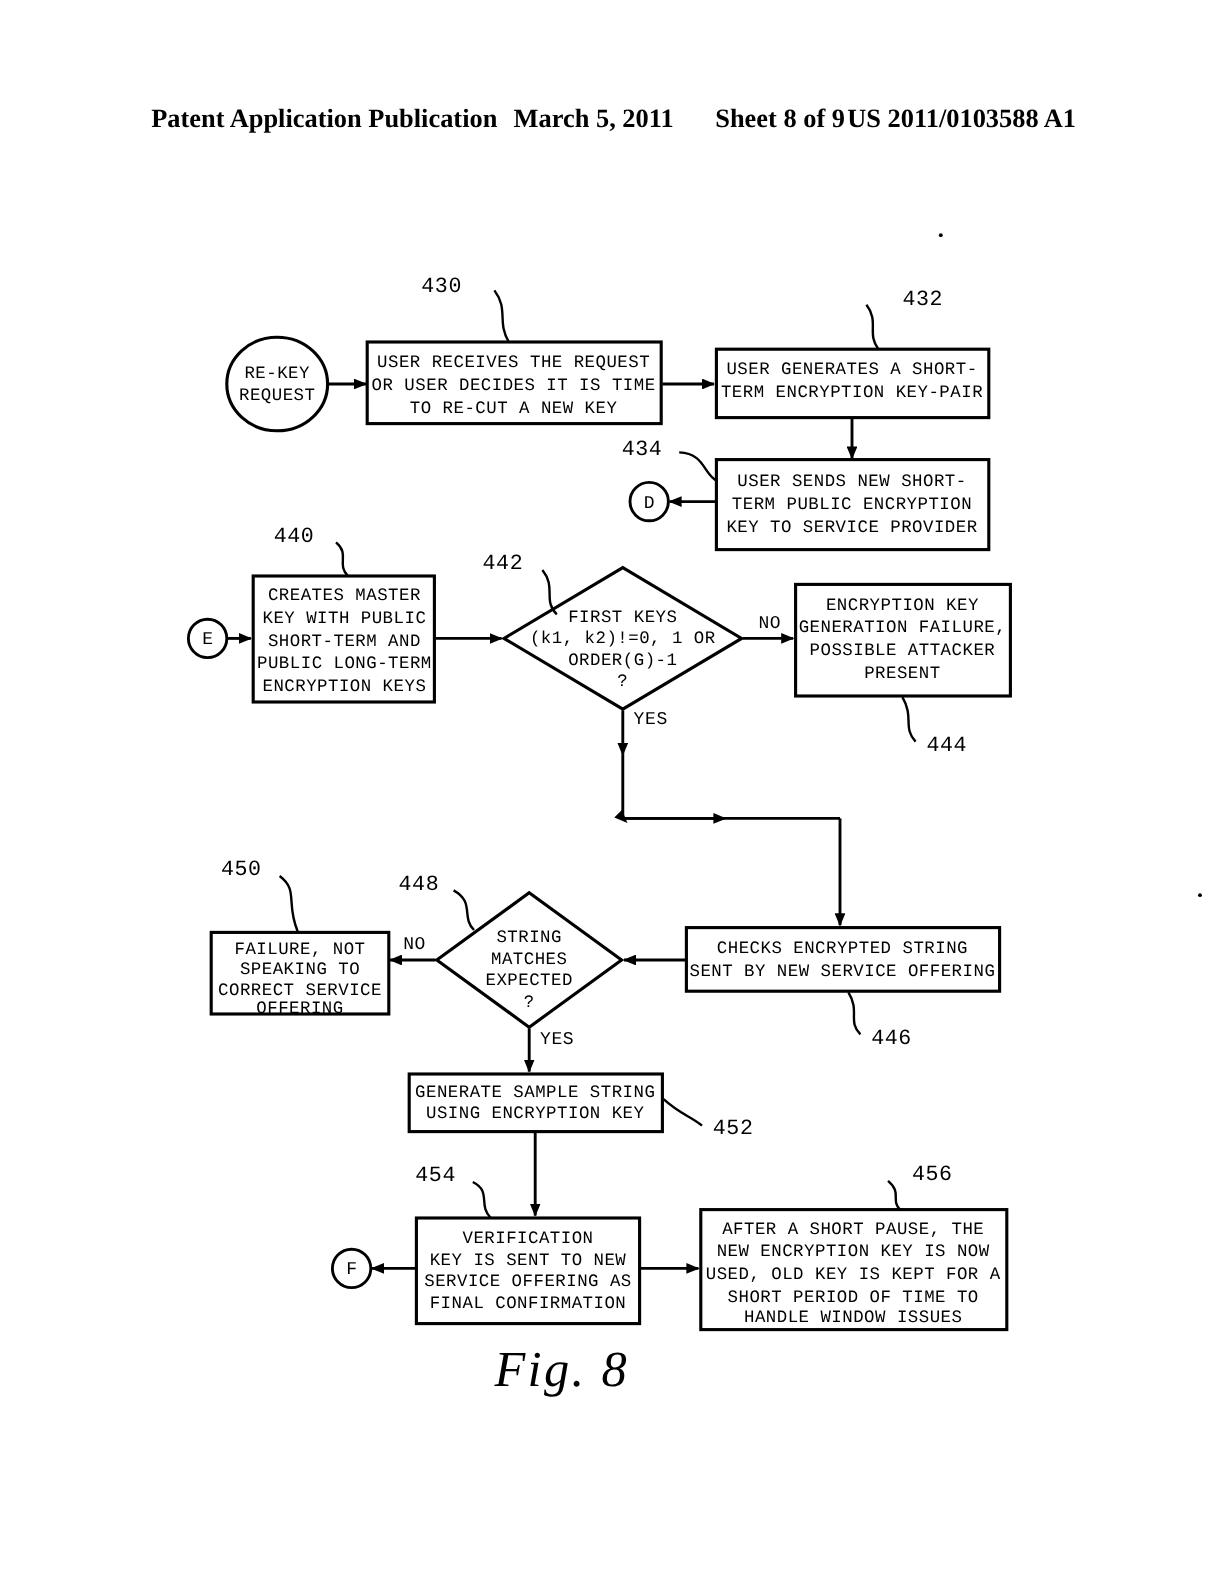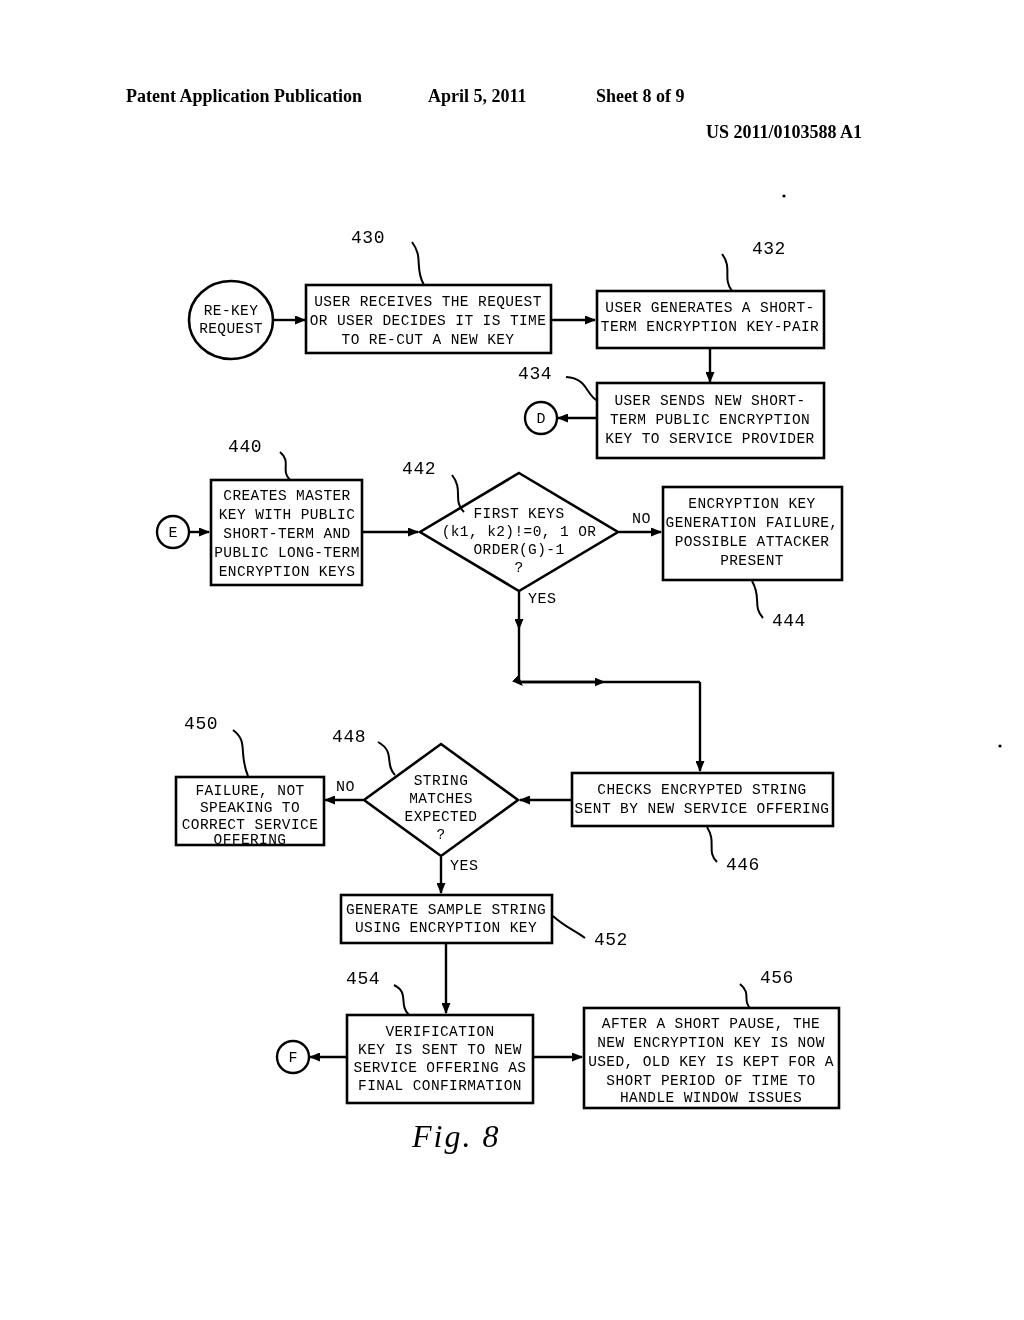--- a/index.html
+++ b/index.html
@@ -22,32 +22,32 @@
   }
   
   #patent-header {
     position: absolute;
     top: 86px;
     left: 0;
     width: 1024px;
     height: 30px;
     font-family: "Liberation Serif", serif;
     font-weight: bold;
-    font-size: 18px;
+    font-size: 22px;
     color: #000;
     white-space: nowrap;
   }
   #patent-header .hdr-cell {
     position: absolute;
     top: 0;
   }
   .hdr-pub   { left: 126px; }
   .hdr-date  { left: 428px; }
   .hdr-sheet { left: 548px; margin-left: 48px; }
-  .hdr-num   { left: 706px; margin-top: 36px; }
+  .hdr-num   { left: 706px; }
 
   
   #flowchart {
     position: absolute;
     top: 0;
     left: 0;
     width: 1024px;
     height: 1320px;
   }
   svg text {
@@ -99,33 +99,33 @@
     stroke-width: 2.0;
     fill: none;
   }
   
   #fig-caption {
     position: absolute;
     left: 412px;
     top: 1118px;
     font-family: "Liberation Serif", serif;
     font-style: italic;
-    font-size: 32px;
+    font-size: 42px;
     letter-spacing: 2px;
     color: #000;
   }
 </style>
 </head>
 <body>
 
 <div id="page">
 
   <div id="patent-header">
     <span class="hdr-cell hdr-pub">Patent Application Publication</span>
-    <span class="hdr-cell hdr-date">April 5, 2011</span>
+    <span class="hdr-cell hdr-date">March 5, 2011</span>
     <span class="hdr-cell hdr-sheet">Sheet 8 of 9</span>
     <span class="hdr-cell hdr-num">US 2011/0103588 A1</span>
   </div>
 
   <svg id="flowchart" viewBox="0 0 1024 1320">
     <defs>
       <marker id="arrow" markerWidth="11" markerHeight="9" refX="10" refY="4.5" orient="auto" markerUnits="userSpaceOnUse">
         <path d="M0,0 L11,4.5 L0,9 z" fill="#000"></path>
       </marker>
       <marker id="arrowmid" markerWidth="11" markerHeight="9" refX="5.5" refY="4.5" orient="auto" markerUnits="userSpaceOnUse">

